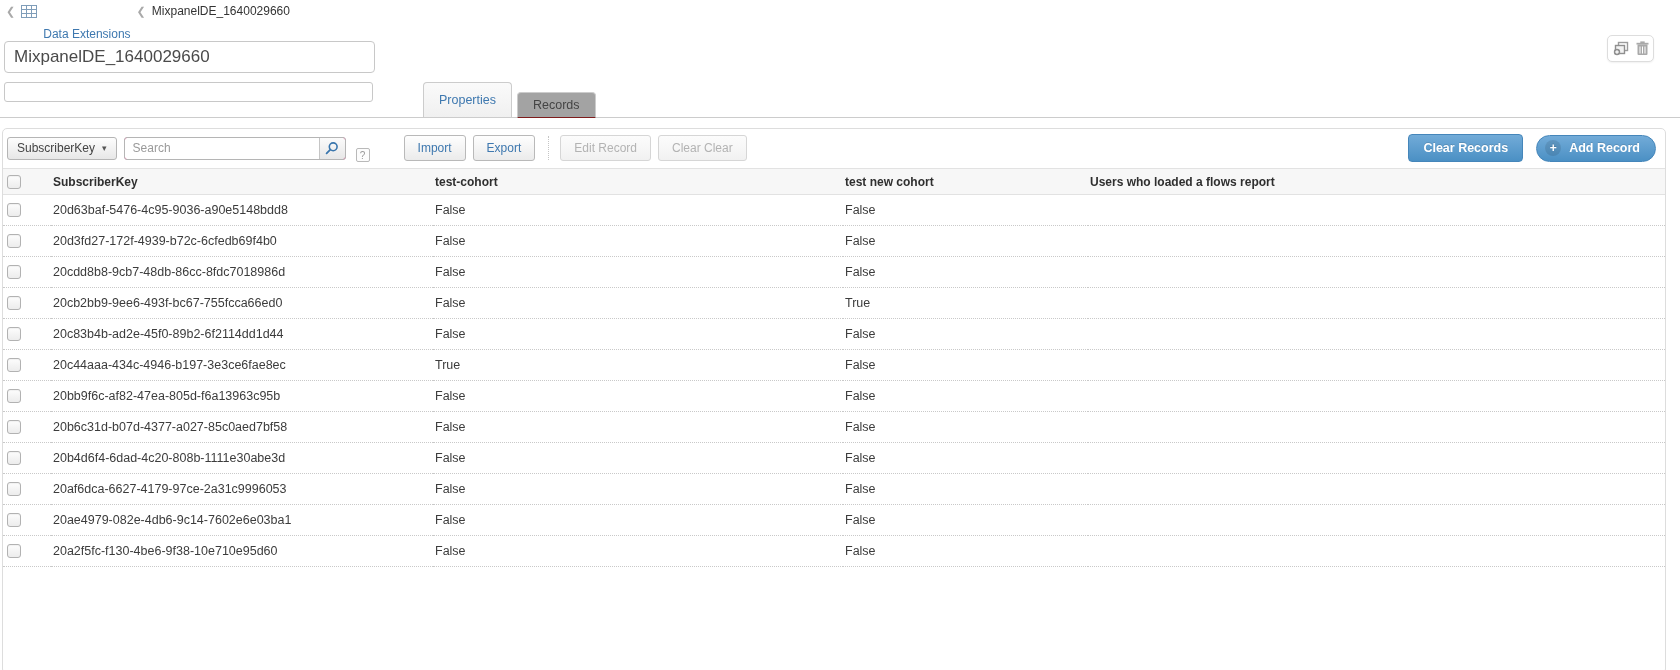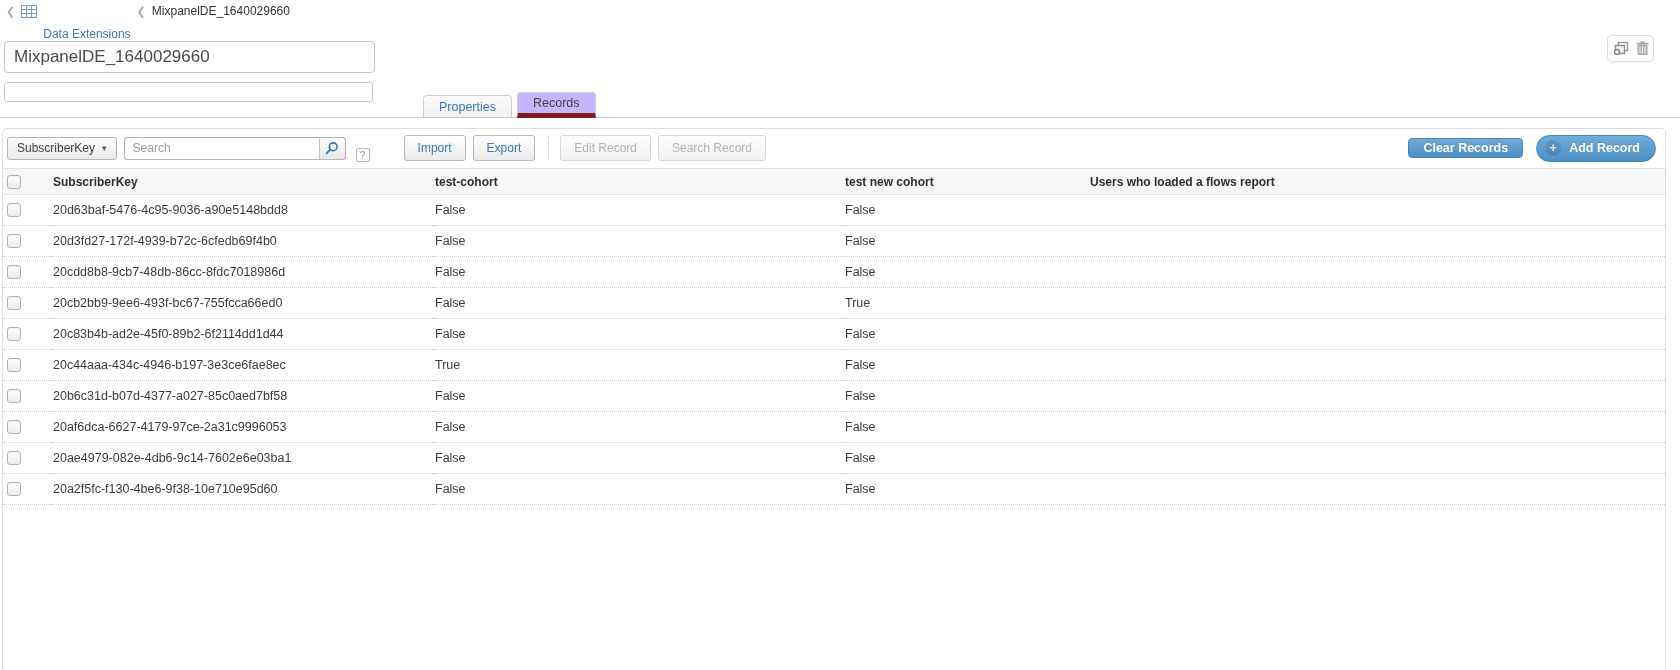--- a/index.html
+++ b/index.html
@@ -23,26 +23,26 @@
 
   .header-actions { position: absolute; right: 26px; top: 35px; width: 47px; height: 27px;
     border: 1px solid #ddd; border-radius: 5px; background: #fff;
     box-shadow: 0 1px 2px rgba(0,0,0,0.06); display: flex; align-items: center;
     justify-content: center; gap: 7px; }
   .header-actions .icon-btn { display: flex; cursor: pointer; }
 
   
   .tabbar { position: absolute; left: 0; right: 0; top: 92px; height: 26px;
     border-bottom: 1px solid #ccc; padding-left: 423px; display: flex; align-items: flex-end; }
-  .tab { display: inline-flex; align-items: center; height: 22px; padding: 0 15px;
+  .tab { display: inline-flex; align-items: center; height: 35px; padding: 0 15px;
     font-size: 12.5px; border: 1px solid #ccc; border-bottom: none;
     border-radius: 4px 4px 0 0; background: linear-gradient(#fafafa, #f0f0f0);
     color: #3e78af; margin-right: 5px; cursor: pointer; }
-  .tab.active { background: #c4b5fd; color: #444; position: relative; margin-bottom: -1px;
-    height: 26px; border-bottom: 5px solid #7f1d1d; }
+  .tab.active { background: #a3a3a3; color: #444; position: relative; margin-bottom: -1px;
+    height: 26px; border-bottom: 1px solid #7f1d1d; }
 
   
   .panel { position: absolute; left: 2px; right: 14px; top: 128px; bottom: -4px;
     border: 1px solid #ddd; border-radius: 5px; background: #fff; overflow: hidden; }
 
   .toolbar { display: flex; align-items: center; padding: 7px 9px 8px 4px; height: 39px; }
   .dd-btn { height: 23px; padding: 0 9px; border: 1px solid #b5b5b5; border-radius: 3px;
     background: linear-gradient(#fdfdfd, #e7e7e7); font-size: 12px; color: #444;
     display: flex; align-items: center; gap: 7px; cursor: pointer; white-space: nowrap; }
   .caret { font-size: 9px; color: #555; line-height: 1; }
@@ -63,21 +63,21 @@
   .btn { height: 24px; padding: 12px 13px; border: 1px solid #b9b9b9; border-radius: 3px;
     background: linear-gradient(#fefefe, #ebebeb); font-size: 12px; color: #3e78af;
     display: flex; align-items: center; cursor: pointer; white-space: nowrap; }
   .btn.first { margin-left: 34px; }
   .btn + .btn { margin-left: 7px; }
   .btn.disabled { color: #b3b3b3; border-color: #d6d6d6;
     background: linear-gradient(#fcfcfc, #f1f1f1); cursor: default; }
   .v-divider { border-left: 1px dotted #c5c5c5; height: 24px; margin: 0 11px 0 13px; }
 
   .toolbar-right { margin-left: auto; display: flex; align-items: center; }
-  .btn-primary { height: 20px; padding: 0 14px; border: 1px solid #4586ba; border-radius: 4px;
+  .btn-primary { height: 28px; padding: 0 14px; border: 1px solid #4586ba; border-radius: 4px;
     background: linear-gradient(#72abd8, #4b90c4); color: #fff; font-weight: bold;
     font-size: 12.5px; display: flex; align-items: center; cursor: pointer;
     text-shadow: 0 -1px 0 rgba(0,0,0,0.12); white-space: nowrap; }
   .btn-pill { border-radius: 14px; height: 27px; padding: 0 15px 0 8px; margin-left: 13px;
     gap: 8px; }
   .plus-badge { width: 16px; height: 16px; border-radius: 50%;
     background: rgba(0,0,0,0.10); color: #fff; font-size: 12px; font-weight: bold;
     display: flex; align-items: center; justify-content: center; line-height: 1; }
 
   
@@ -160,21 +160,21 @@
         </span>
       </button>
     </div>
 
     <div class="help-box">?</div>
 
     <button class="btn first">Import</button>
     <button class="btn">Export</button>
     <span class="v-divider"></span>
     <button class="btn disabled">Edit Record</button>
-    <button class="btn disabled">Search Record</button>
+    <button class="btn disabled">Clear Clear</button>
 
     <div class="toolbar-right">
       <button class="btn-primary">Clear Records</button>
       <button class="btn-primary btn-pill">
         <span class="plus-badge">+</span>
         <span>Add Record</span>
       </button>
     </div>
   </div>
 
@@ -233,21 +233,35 @@
         </tr>
         <tr>
           <td class="cb-cell"><span class="cb"></span></td>
           <td>20c44aaa-434c-4946-b197-3e3ce6fae8ec</td>
           <td>True</td>
           <td>False</td>
           <td></td>
         </tr>
         <tr>
           <td class="cb-cell"><span class="cb"></span></td>
+          <td>20bb9f6c-af82-47ea-805d-f6a13963c95b</td>
+          <td>False</td>
+          <td>False</td>
+          <td></td>
+        </tr>
+        <tr>
+          <td class="cb-cell"><span class="cb"></span></td>
           <td>20b6c31d-b07d-4377-a027-85c0aed7bf58</td>
+          <td>False</td>
+          <td>False</td>
+          <td></td>
+        </tr>
+        <tr>
+          <td class="cb-cell"><span class="cb"></span></td>
+          <td>20b4d6f4-6dad-4c20-808b-1111e30abe3d</td>
           <td>False</td>
           <td>False</td>
           <td></td>
         </tr>
         <tr>
           <td class="cb-cell"><span class="cb"></span></td>
           <td>20af6dca-6627-4179-97ce-2a31c9996053</td>
           <td>False</td>
           <td>False</td>
           <td></td>

